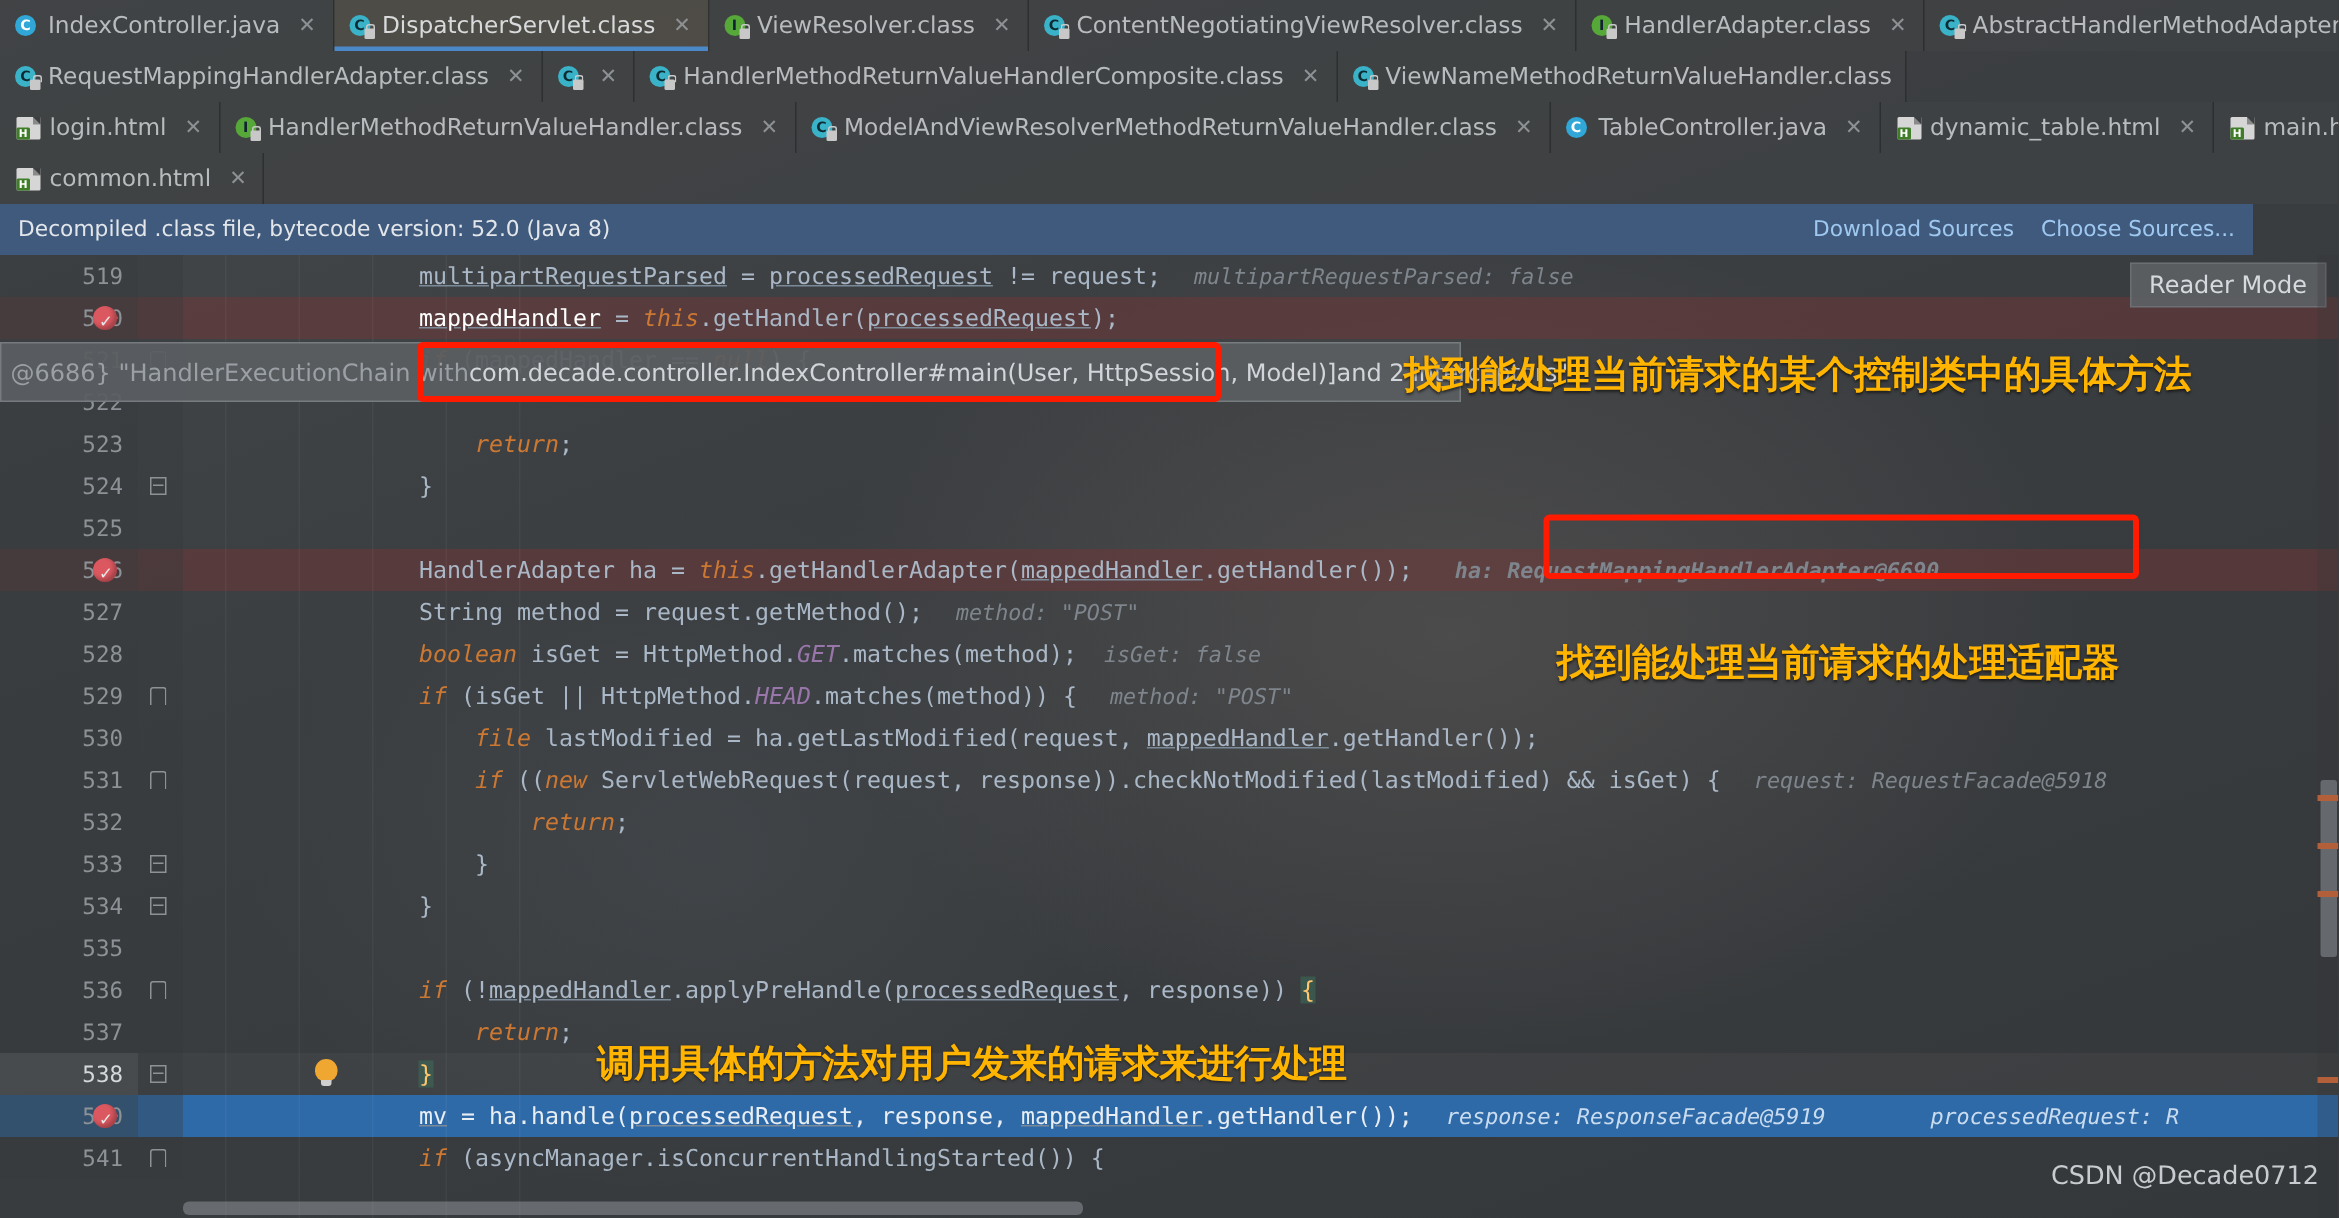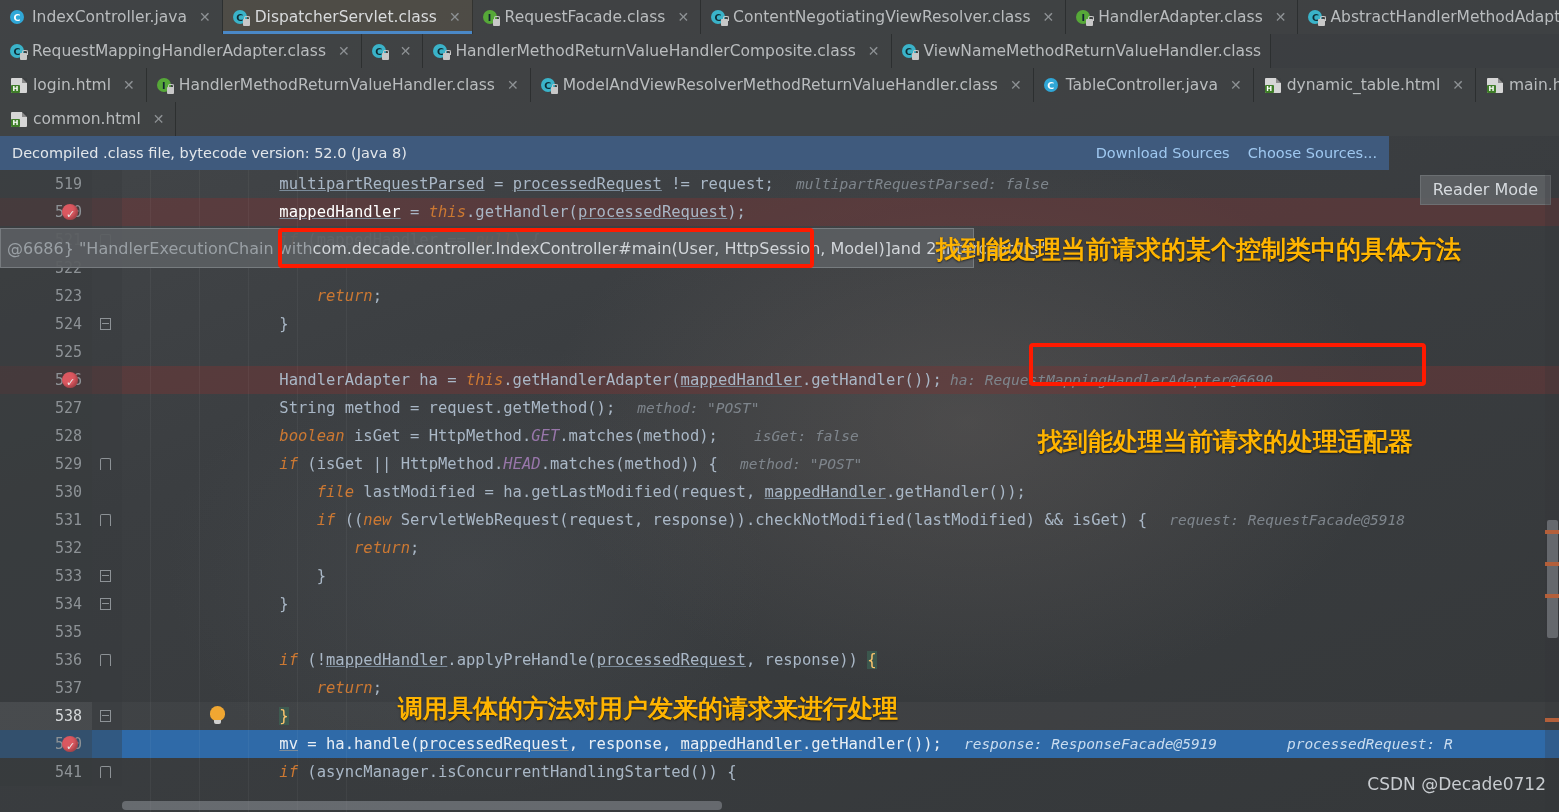--- a/index.html
+++ b/index.html
@@ -80,21 +80,21 @@
     border-style: solid; border-color: #8a8a8a #3c3f41;
   }
   .ficon.html:after {
     content:"H"; position:absolute; left:0; bottom:0; width:9px; height:8px;
     background:#3f7d29; color:#fff; font-size:7px; line-height:8px;
     text-align:center; font-weight:bold; border-radius:1px;
   }
 
   
   #notice {
-    position: absolute; left: 0; top: 136px; width: 1389px; height: 34px;
+    position: absolute; left: 0; top: 136px; width: 1502px; height: 34px;
     background: #3f5a7d;
     display: flex; align-items: center;
     padding: 0 12px;
     color: #e2e6ea; font-size: 14.5px;
   }
   #notice .grow { flex: 1; }
   #notice a { color: #9fc8f0; text-decoration: none; margin-left: 18px; font-size: 14.5px; }
 
   
   #editor {
@@ -261,21 +261,21 @@
             <span class="lock"></span>
           </span>
           <span class="label">DispatcherServlet.class</span>
           <span class="x">✕</span>
         </div>
         <div class="tab">
           <span class="ficon iface">
             <span class="disc">I</span>
             <span class="lock"></span>
           </span>
-          <span class="label">RequestFacade.class</span>
+          <span class="label">ViewResolver.class</span>
           <span class="x">✕</span>
         </div>
         <div class="tab">
           <span class="ficon cls">
             <span class="disc">C</span>
             <span class="lock"></span>
           </span>
           <span class="label">ContentNegotiatingViewResolver.class</span>
           <span class="x">✕</span>
         </div>
@@ -418,31 +418,31 @@
         <div class="codearea"><span class="txt">                </span><span class="txt">}</span></div>
       </div>
       <div class="line">
         <div class="gutter"><span>525</span></div>
         <div class="foldcol"></div>
         <div class="codearea"></div>
       </div>
       <div class="line hl-red">
         <div class="gutter"><span>526</span><span class="bp"></span></div>
         <div class="foldcol"></div>
-        <div class="codearea"><span class="txt">                </span><span class="txt">HandlerAdapter ha = </span><span class="kw">this</span><span class="txt">.getHandlerAdapter(</span><span class="txt und">mappedHandler</span><span class="txt">.getHandler());</span><span class="hint" style="margin-left: 8px;">ha: RequestMappingHandlerAdapter@6690</span></div>
+        <div class="codearea"><span class="txt">                </span><span class="txt">HandlerAdapter ha = </span><span class="kw">this</span><span class="txt">.getHandlerAdapter(</span><span class="txt und">mappedHandler</span><span class="txt">.getHandler());</span><span class="hint" style="margin-left: 28px; font-weight: bold;">ha: RequestMappingHandlerAdapter@6690</span></div>
       </div>
       <div class="line">
         <div class="gutter"><span>527</span></div>
         <div class="foldcol"></div>
         <div class="codearea"><span class="txt">                </span><span class="txt">String method = request.getMethod();</span><span class="hint" style="margin-left: 22px;">method: "POST"</span></div>
       </div>
       <div class="line">
         <div class="gutter"><span>528</span></div>
         <div class="foldcol"></div>
-        <div class="codearea"><span class="txt">                </span><span class="kw">boolean</span><span class="txt"> isGet = HttpMethod.</span><span class="stat">GET</span><span class="txt">.matches(method);</span><span class="hint" style="margin-left: 36px;">isGet: false</span></div>
+        <div class="codearea"><span class="txt">                </span><span class="kw">boolean</span><span class="txt"> isGet = HttpMethod.</span><span class="stat">GET</span><span class="txt">.matches(method);</span><span class="hint" style="margin-left: 18px;">isGet: false</span></div>
       </div>
       <div class="line">
         <div class="gutter"><span>529</span></div>
         <div class="foldcol">
           <span class="fold open"></span>
         </div>
         <div class="codearea"><span class="txt">                </span><span class="kw">if</span><span class="txt"> (isGet || HttpMethod.</span><span class="stat">HEAD</span><span class="txt">.matches(method)) {</span><span class="hint" style="margin-left: 22px;">method: "POST"</span></div>
       </div>
       <div class="line">
         <div class="gutter"><span>530</span></div>

